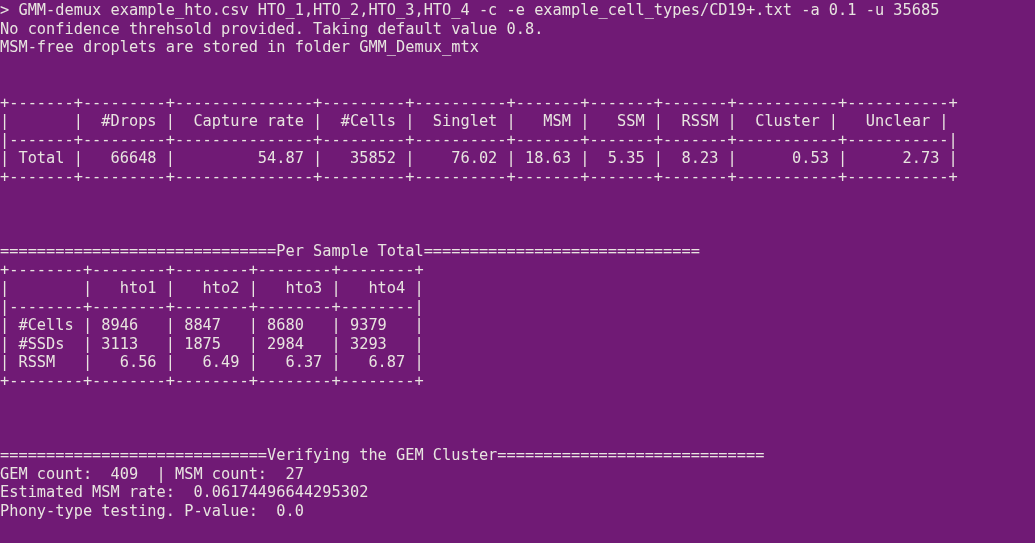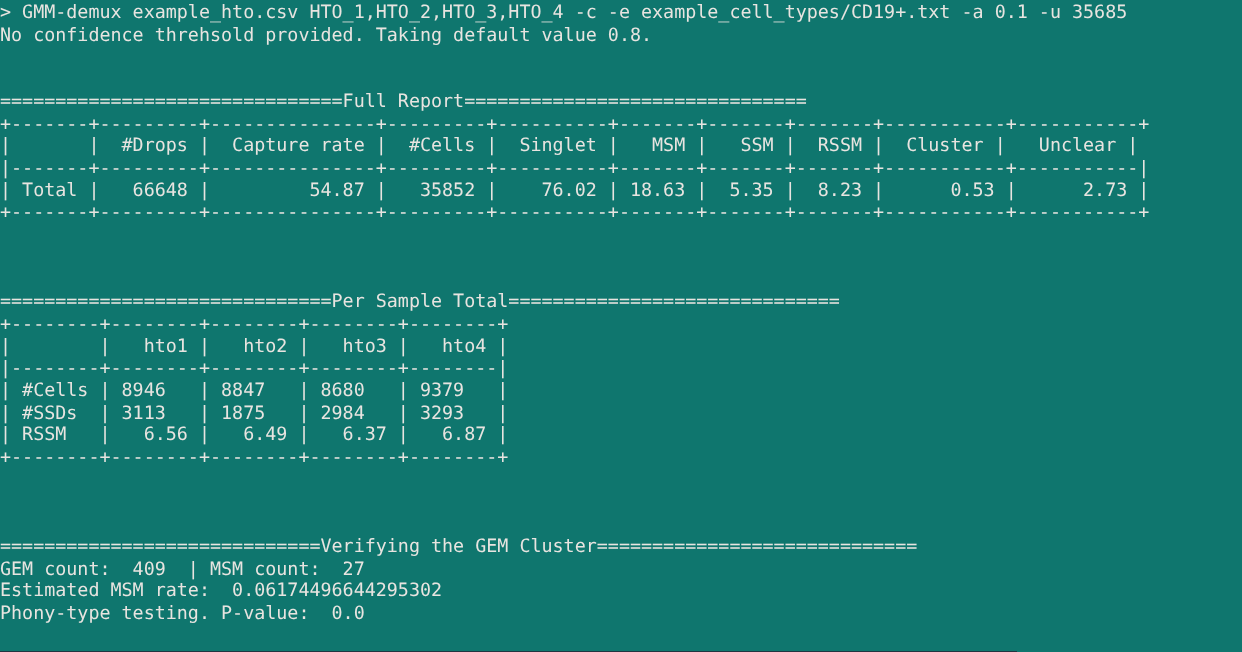--- a/index.html
+++ b/index.html
@@ -5,21 +5,21 @@
 <style>
   html, body {
     margin: 0;
     padding: 0;
     background: #300a24;
   }
   #terminal {
     position: relative;
     width: 1035px;
     height: 543px;
-    background: #0f766e;
+    background: #701a75;
     overflow: hidden;
     font-family: "DejaVu Sans Mono", "Liberation Mono", monospace;
     font-size: 15.3px;
     line-height: 18.55px;
     color: #e8e4e0;
     letter-spacing: 0px;
     padding: 0;
     box-sizing: border-box;
   }
   #screen {
@@ -45,25 +45,25 @@
 </style>
 </head>
 <body>
 
 <div id="terminal">
   <div id="screen">
 
     <div class="line">&gt; GMM-demux example_hto.csv HTO_1,HTO_2,HTO_3,HTO_4 -c -e example_cell_types/CD19+.txt -a 0.1 -u 35685</div>
 
     <div class="line">No confidence threhsold provided. Taking default value 0.8.</div>
+    <div class="line">MSM-free droplets are stored in folder GMM_Demux_mtx</div>
 
     <div class="blank"> </div>
     <div class="blank"> </div>
 
-    <div class="line">===============================Full Report===============================</div>
     <div class="line">+-------+---------+---------------+---------+----------+-------+-------+-------+-----------+-----------+</div>
     <div class="line">|       |  #Drops |  Capture rate |  #Cells |  Singlet |   MSM |   SSM |  RSSM |  Cluster |   Unclear |</div>
     <div class="line">|-------+---------+---------------+---------+----------+-------+-------+-------+-----------+-----------|</div>
     <div class="line">| Total |   66648 |         54.87 |   35852 |    76.02 | 18.63 |  5.35 |  8.23 |      0.53 |      2.73 |</div>
     <div class="line">+-------+---------+---------------+---------+----------+-------+-------+-------+-----------+-----------+</div>
 
     <div class="blank"> </div>
     <div class="blank"> </div>
     <div class="blank"> </div>
 

